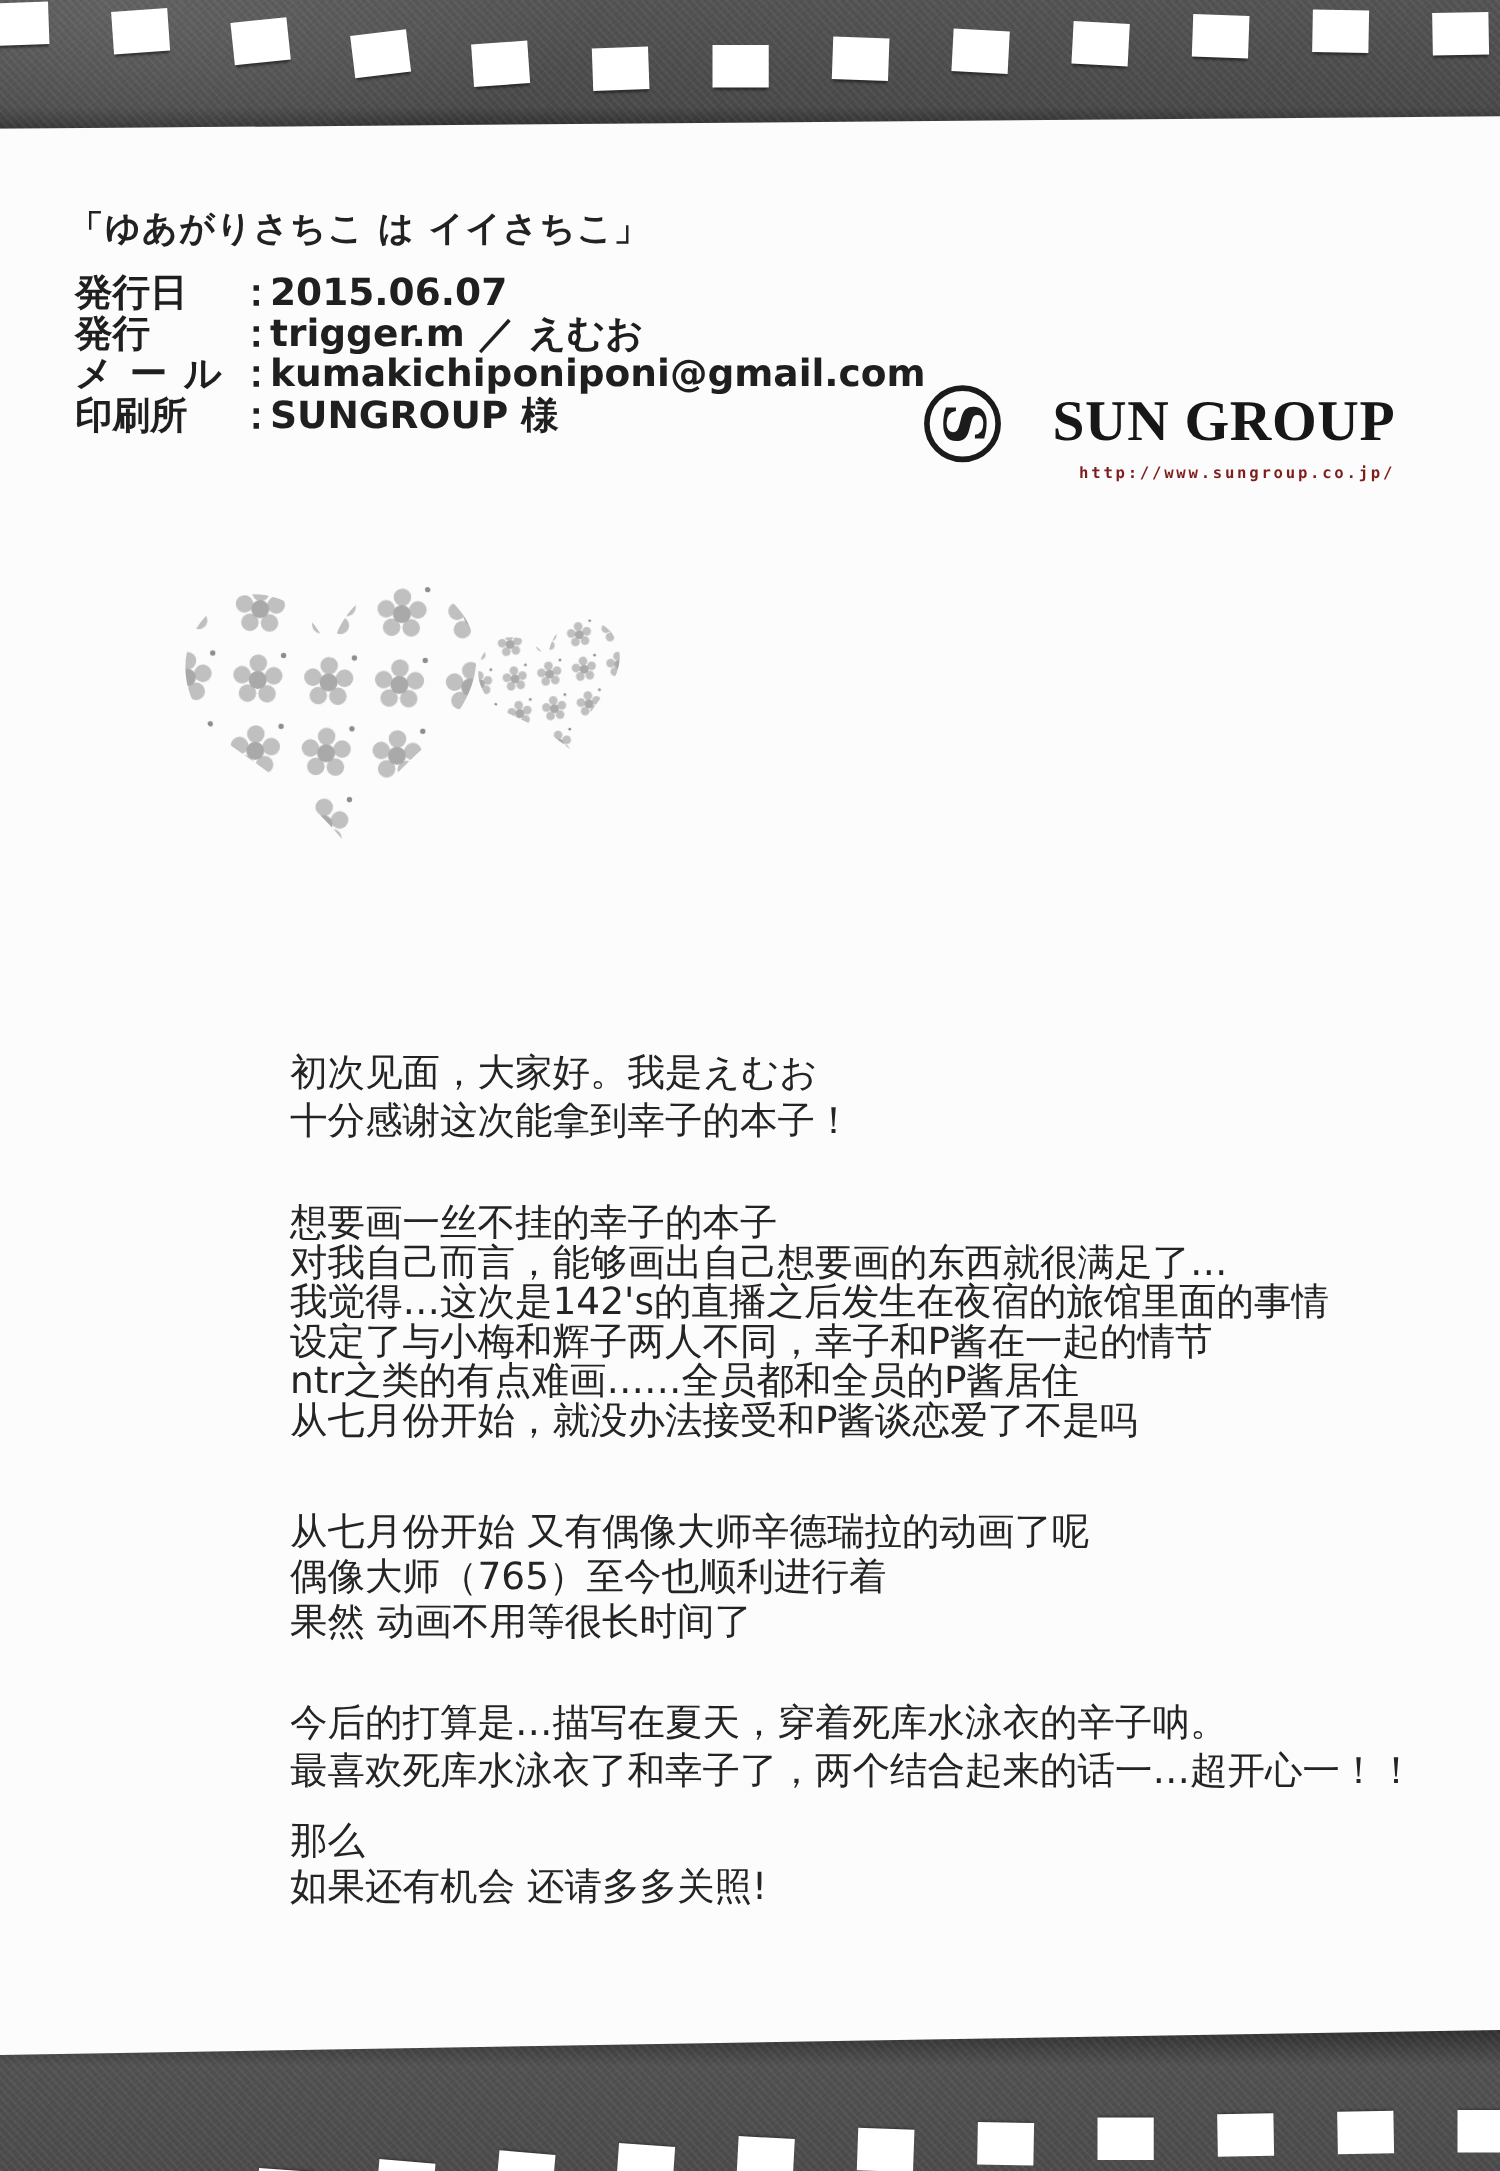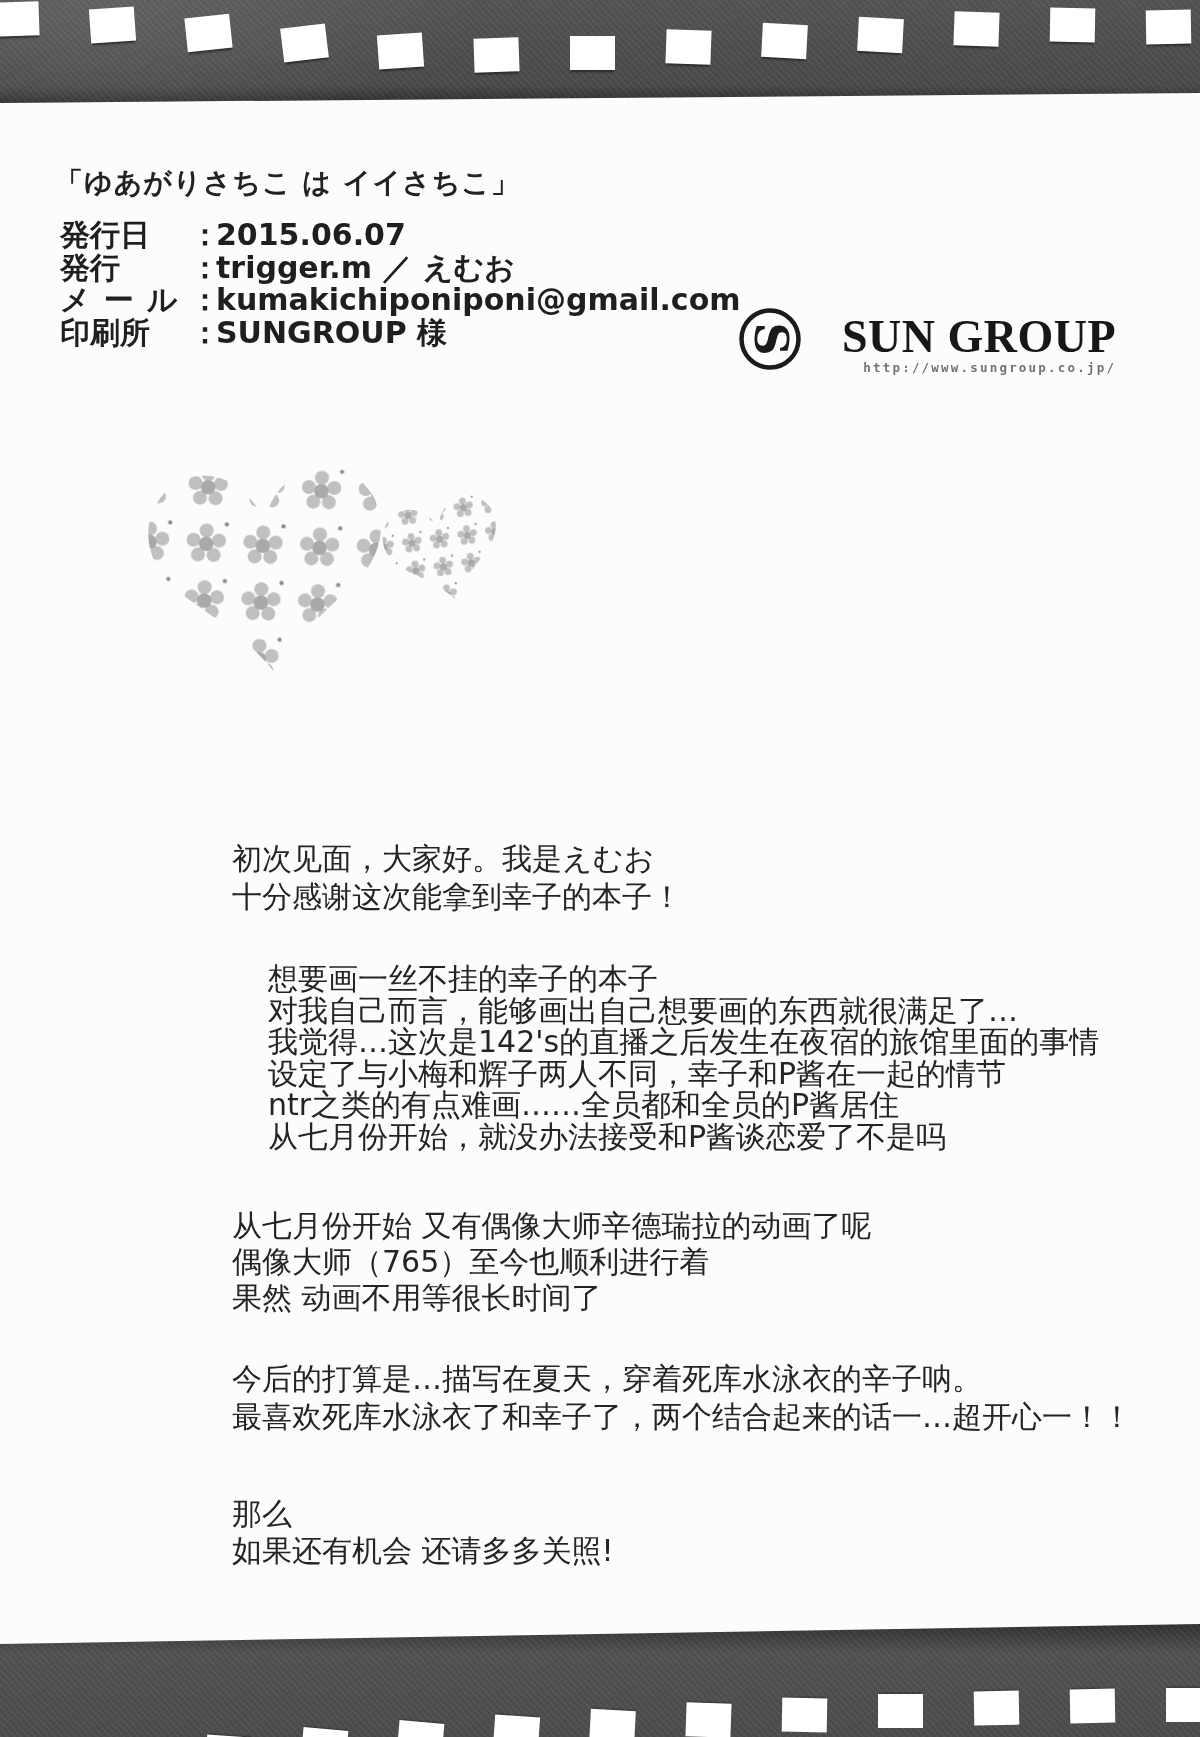--- a/index.html
+++ b/index.html
@@ -55,34 +55,34 @@
   .printer-logo{position:absolute;left:737px;top:306px;display:flex;align-items:flex-start;}
   .logo-mark{flex:0 0 auto;}
   .logo-text{margin-left:7px;}
   .logo-name{
     font-family:"Liberation Serif",serif;font-weight:700;
     font-size:46px;line-height:1;letter-spacing:0.5px;color:#171717;
     margin-top:8px;white-space:nowrap;margin-left:32px;
   }
   .logo-url{
     font-family:"DejaVu Sans Mono",monospace;font-size:12.5px;font-weight:700;
-    letter-spacing:2.2px;color:#737373;text-align:right;margin-top:0;
+    letter-spacing:2.2px;color:#7f1d1d;text-align:right;margin-top:10px;
   }
 
   
   .hearts{position:absolute;left:122px;top:438px;}
 
   
   .para{position:absolute;left:232px;font-size:30px;color:#242424;white-space:nowrap;}
   .para div{display:block;}
   .para-0{top:840px;}  .para-0 div{line-height:38px;}
-  .para-1{top:963px;margin-left:36px;}  .para-1 div{line-height:31.6px;}
+  .para-1{top:963px;}  .para-1 div{line-height:31.6px;}
   .para-2{top:1208px;} .para-2 div{line-height:36px;}
   .para-3{top:1360px;} .para-3 div{line-height:38px;}
-  .para-4{top:1496px;} .para-4 div{line-height:36.5px;}
+  .para-4{top:1455px;} .para-4 div{line-height:36.5px;}
 </style>
 </head>
 <body>
 
 <div class="page">
 
   <div class="film film-top" id="film-top">
       <div class="perf" style="left: -6px; top: 2px; transform: rotate(-2deg);"></div>
       <div class="perf" style="left: 90px; top: 8px; transform: rotate(-4deg);"></div>
       <div class="perf" style="left: 186px; top: 16px; transform: rotate(-6deg);"></div>

